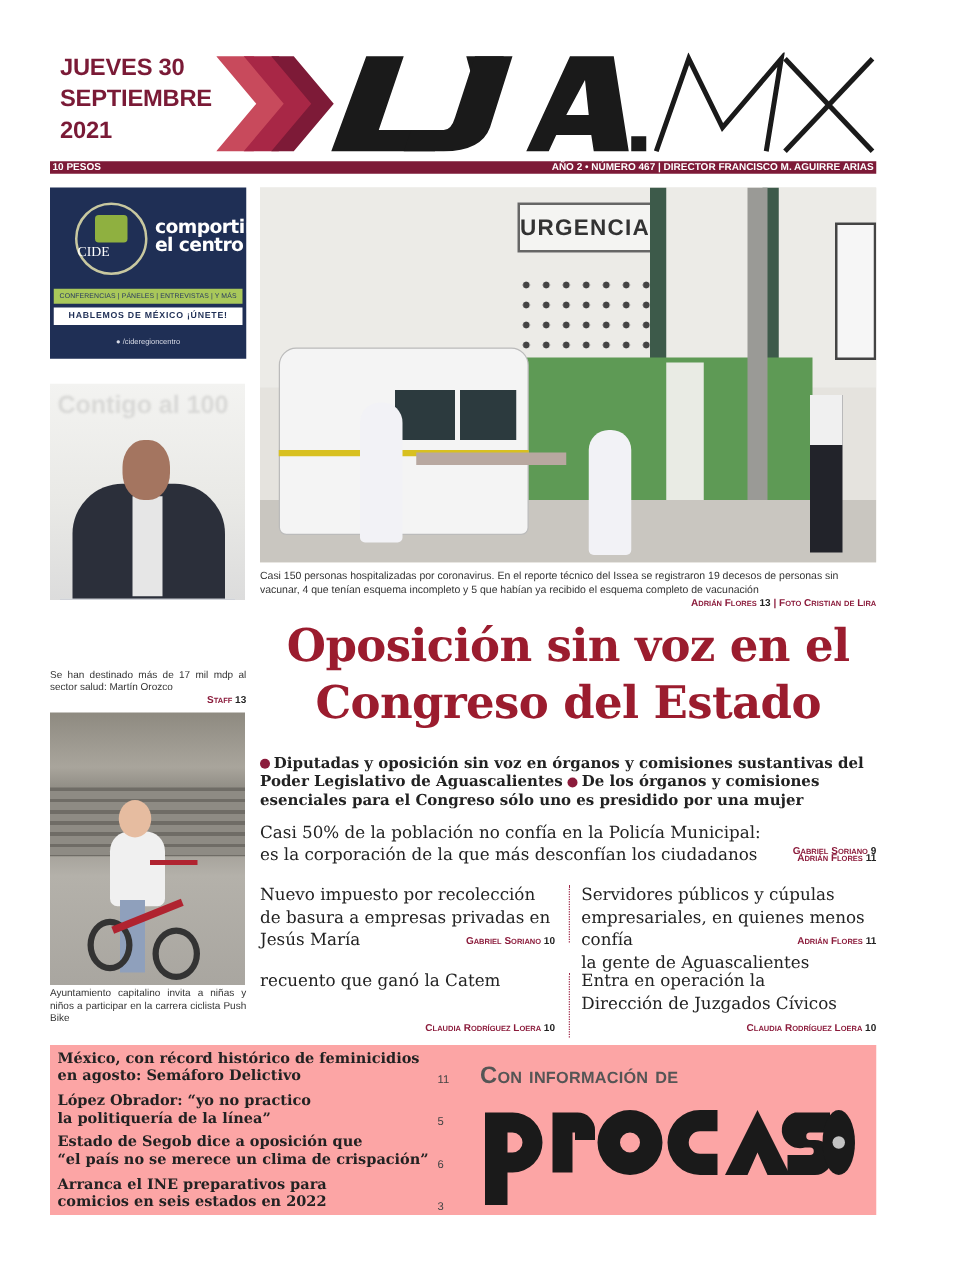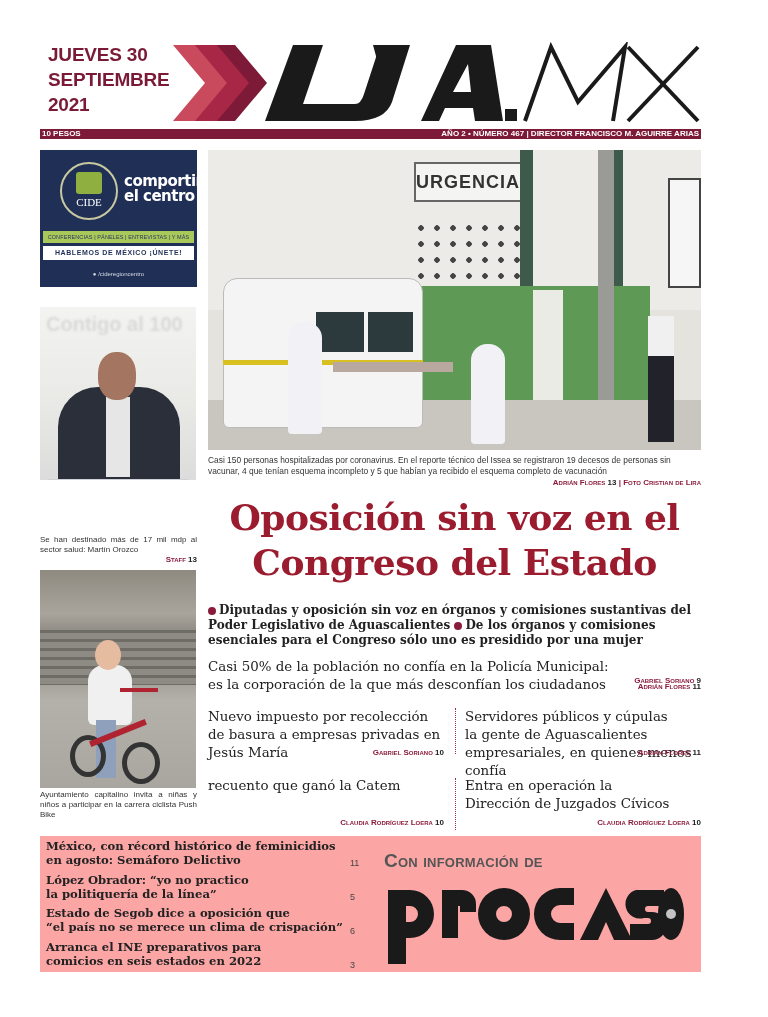--- a/index.html
+++ b/index.html
@@ -10,21 +10,21 @@
   .logo { position: absolute; left: 173px; top: 42px; width: 530px; height: 82px; }
 
   .bar { position: absolute; left: 40px; top: 129px; width: 661px; height: 10px; background: #7d1a37; }
   .bar-left { position: absolute; left: 2px; top: -1px; color: #fff; font-size: 8px; font-weight: bold; line-height: 12px; }
   .bar-right { position: absolute; right: 2px; top: -1px; color: #fff; font-size: 8px; font-weight: bold; line-height: 12px; }
 
   
   .ad { position: absolute; left: 40px; top: 150px; width: 157px; height: 137px; background: #1f2f55; overflow: hidden; }
   .ad-circle { position: absolute; left: 20px; top: 12px; width: 58px; height: 58px; border-radius: 50%; border: 2px solid #c8c8a0; }
   .ad-circle-inner { position: absolute; left: 14px; top: 8px; width: 26px; height: 22px; background: #8fb040; border-radius: 3px; }
-  .ad-cide { position: absolute; left: 0; right: 0; top: 32px; text-align: center; color: #fff; font-family: "Liberation Serif", serif; font-size: 11px; }
+  .ad-cide { position: absolute; left: 0; right: 0; top: 32px; text-align: left; color: #fff; font-family: "Liberation Serif", serif; font-size: 11px; }
   .ad-brand { position: absolute; left: 84px; top: 24px; color: #fff; font-size: 15px; line-height: 15px; font-weight: bold; font-family: "DejaVu Sans", sans-serif; letter-spacing: -0.5px; }
   .ad-strip { position: absolute; left: 3px; right: 3px; top: 81px; height: 12px; background: #a9c85a; color: #28385f; font-size: 5.5px; line-height: 12px; text-align: center; letter-spacing: 0.1px; }
   .ad-cta { position: absolute; left: 3px; right: 3px; top: 96px; height: 14px; background: #fff; color: #1f2f55; font-size: 7px; font-weight: bold; line-height: 14px; text-align: center; letter-spacing: 0.6px; }
   .ad-social { position: absolute; left: 0; right: 0; top: 121px; text-align: center; color: #d8dbe6; font-size: 6px; }
 
   .photo { position: absolute; overflow: hidden; }
   .photo-orozco { left: 40px; top: 307px; width: 156px; height: 173px; background: linear-gradient(#f3f3f1, #e9e9e6 55%, #dcdcdc); }
   .photo-bike { left: 40px; top: 570px; width: 156px; height: 218px; background: linear-gradient(#8e8a80 0%, #a9a59c 20%, #7d7a73 34%, #9a968e 45%, #b4b1aa 60%, #a9a6a0 100%); }
 
   .caption-left { position: absolute; left: 40px; width: 157px; font-size: 8px; line-height: 10px; color: #333; text-align: justify; }
@@ -183,22 +183,22 @@
   <div>de basura a empresas privadas en</div>
   <div>Jesús María</div>
 </div>
 <div class="credit-right" style="left:208px;width:236px;top:748px;">
   <span class="credit">Gabriel Soriano</span>
   <span class="credit-num">10</span>
 </div>
 
 <div class="story" style="left:465px;top:708px;width:240px;">
   <div>Servidores públicos y cúpulas</div>
+  <div>empresariales, en quienes menos confía</div>
   <div>la gente de Aguascalientes</div>
-  <div>empresariales, en quienes menos confía</div>
 </div>
 <div class="credit-right" style="left:465px;width:236px;top:748px;">
   <span class="credit">Adrián Flores</span>
   <span class="credit-num">11</span>
 </div>
 
 <div class="story" style="left:208px;top:777px;width:240px;">
   <div>recuento que ganó la Catem</div>
 </div>
 <div class="credit-right" style="left:208px;width:236px;top:818px;">

